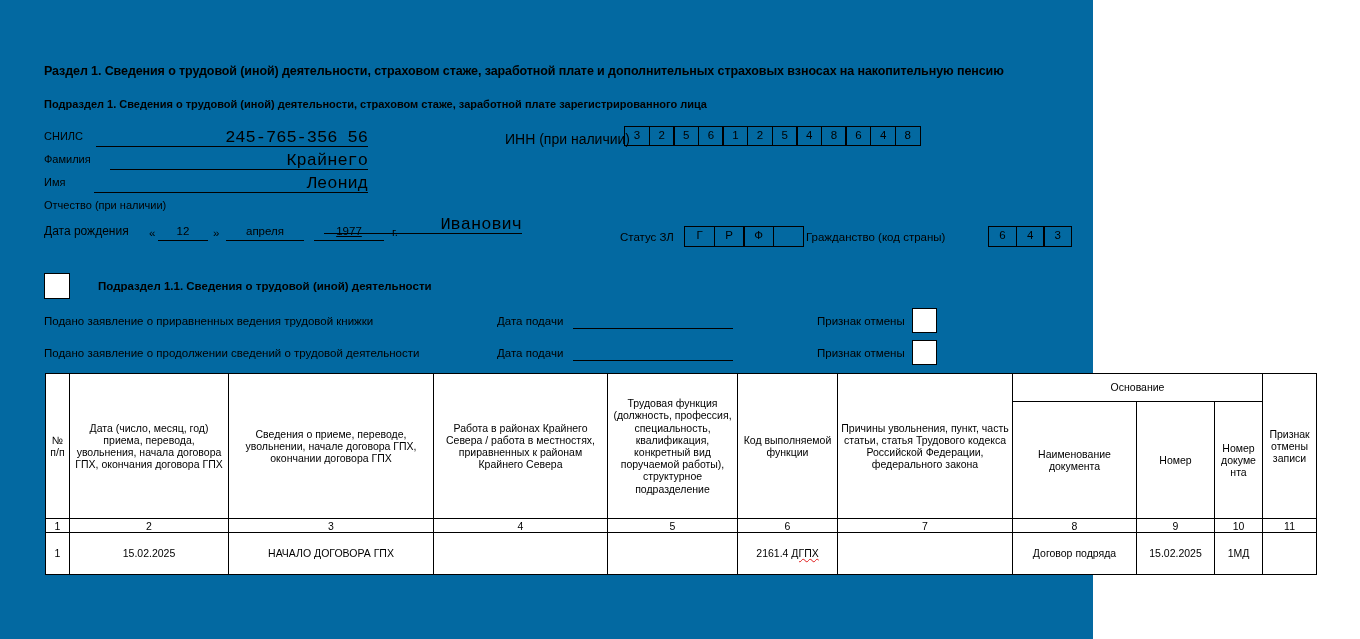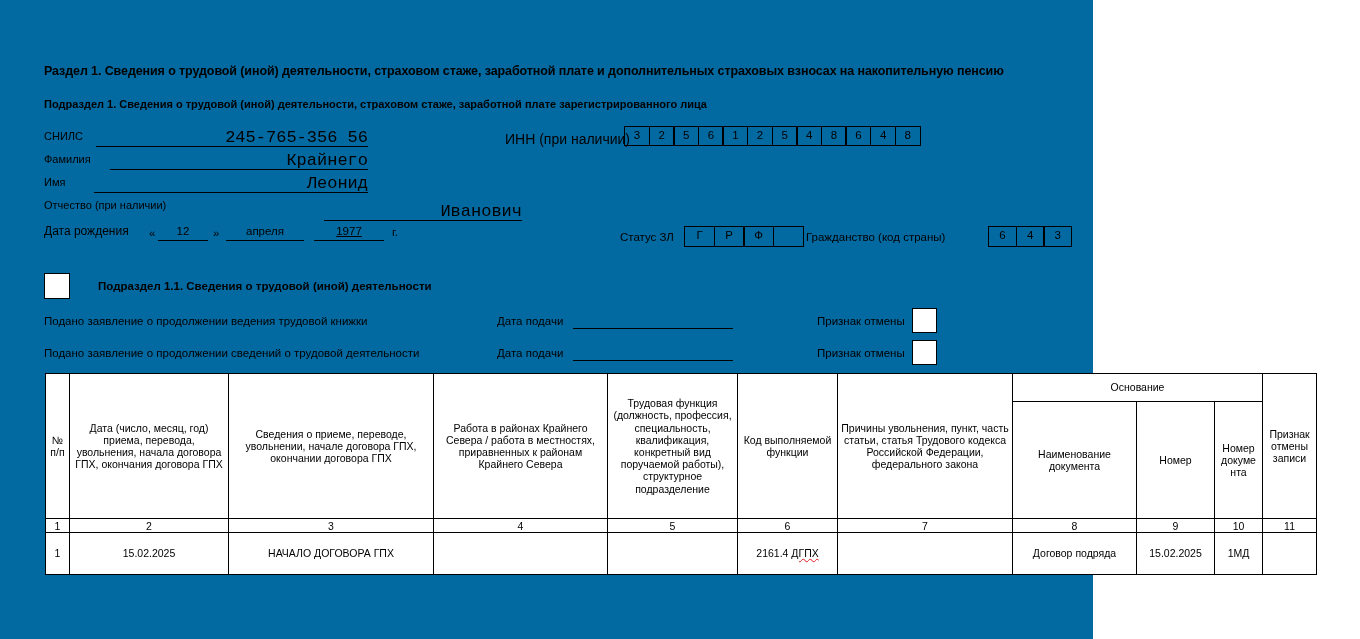--- a/index.html
+++ b/index.html
@@ -51,21 +51,21 @@
     font-size: 17px;
     line-height: 15px;
     white-space: nowrap;
     font-family: Liberation Mono, monospace;
   }
 
   
   .f-snils  { left: 52px;  top: 2px;  width: 272px; }
   .f-fam    { left: 66px;  top: 2px;  width: 258px; }
   .f-imya   { left: 50px;  top: 2px;  width: 274px; }
-  .f-otch   { left: 280px; top: 7px;  width: 198px; }
+  .f-otch   { left: 280px; top: 20px;  width: 198px; }
 
   
   .dob-row { position: absolute; left: 44px; top: 222px; height: 22px; }
   .dob-label { position: absolute; left: 0; top: 2px; font-size: 12px; white-space: nowrap; }
   .quote { position: absolute; font-size: 11.5px; top: 5px; }
   .q1 { left: 105px; }
   .q2 { left: 169px; }
   .dob-day   { position: absolute; left: 114px; top: 2px; width: 50px; border-bottom: 1.4px solid #000; height: 17px; text-align: center; font-size: 11.5px; line-height: 15px; }
   .dob-month { position: absolute; left: 182px; top: 2px; width: 78px; border-bottom: 1.4px solid #000; height: 17px; text-align: center; font-size: 11.5px; line-height: 15px; }
   .dob-year  { position: absolute; left: 270px; top: 2px; width: 70px; border-bottom: 1.4px solid #000; height: 17px; text-align: center; font-size: 11.5px; line-height: 15px; text-decoration: underline; }
@@ -221,21 +221,21 @@
   <div class="citiz-label">Гражданство (код страны)</div>
   <div class="cellrow" id="citiz-cells">
       <span class="cell">6</span>
       <span class="cell">4</span>
       <span class="cell">3</span>
     </div>
 
   <div class="sub11-box"></div>
   <div class="sub11-title">Подраздел 1.1. Сведения о трудовой (иной) деятельности</div>
 
-  <div class="stmt stmt-1">Подано заявление о продолжении ведения трудовой книжки</div>
+  <div class="stmt stmt-1">Подано заявление о приравненных ведения трудовой книжки</div>
   <div class="stmt dp-1">Дата подачи</div>
   <div class="dline dline-1"></div>
   <div class="stmt po-1">Признак отмены</div>
   <div class="pbox pbox-1"></div>
 
   <div class="stmt stmt-2">Подано заявление о продолжении сведений о трудовой деятельности</div>
   <div class="stmt dp-2">Дата подачи</div>
   <div class="dline dline-2"></div>
   <div class="stmt po-2">Признак отмены</div>
   <div class="pbox pbox-2"></div>

